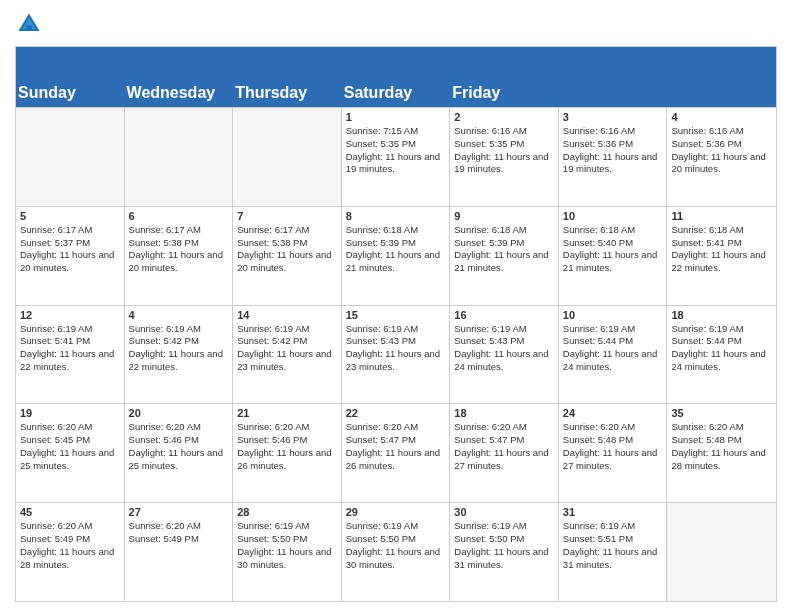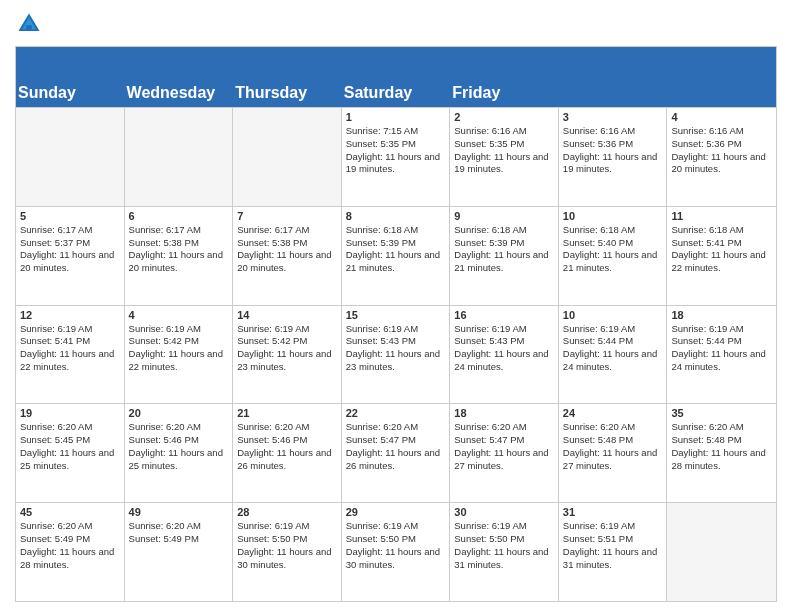--- a/index.html
+++ b/index.html
@@ -357,21 +357,21 @@
         <div class="calendar-row">
           <div class="calendar-cell">
             <span class="day-num">45</span>
             <div class="cell-info">
               <div>Sunrise: 6:20 AM</div>
               <div>Sunset: 5:49 PM</div>
               <div>Daylight: 11 hours and 28 minutes.</div>
             </div>
           </div>
           <div class="calendar-cell">
-            <span class="day-num">49</span>
+            <span class="day-num">27</span>
             <div class="cell-info">
               <div>Sunrise: 6:20 AM</div>
               <div>Sunset: 5:49 PM</div>
             </div>
           </div>
           <div class="calendar-cell">
             <span class="day-num">28</span>
             <div class="cell-info">
               <div>Sunrise: 6:19 AM</div>
               <div>Sunset: 5:50 PM</div>

